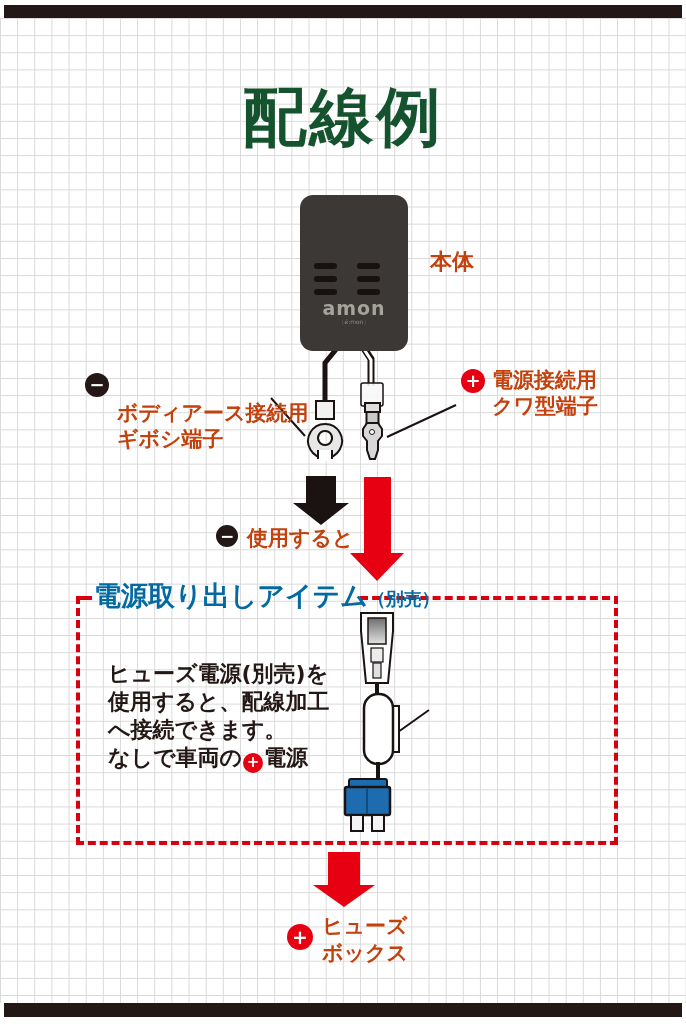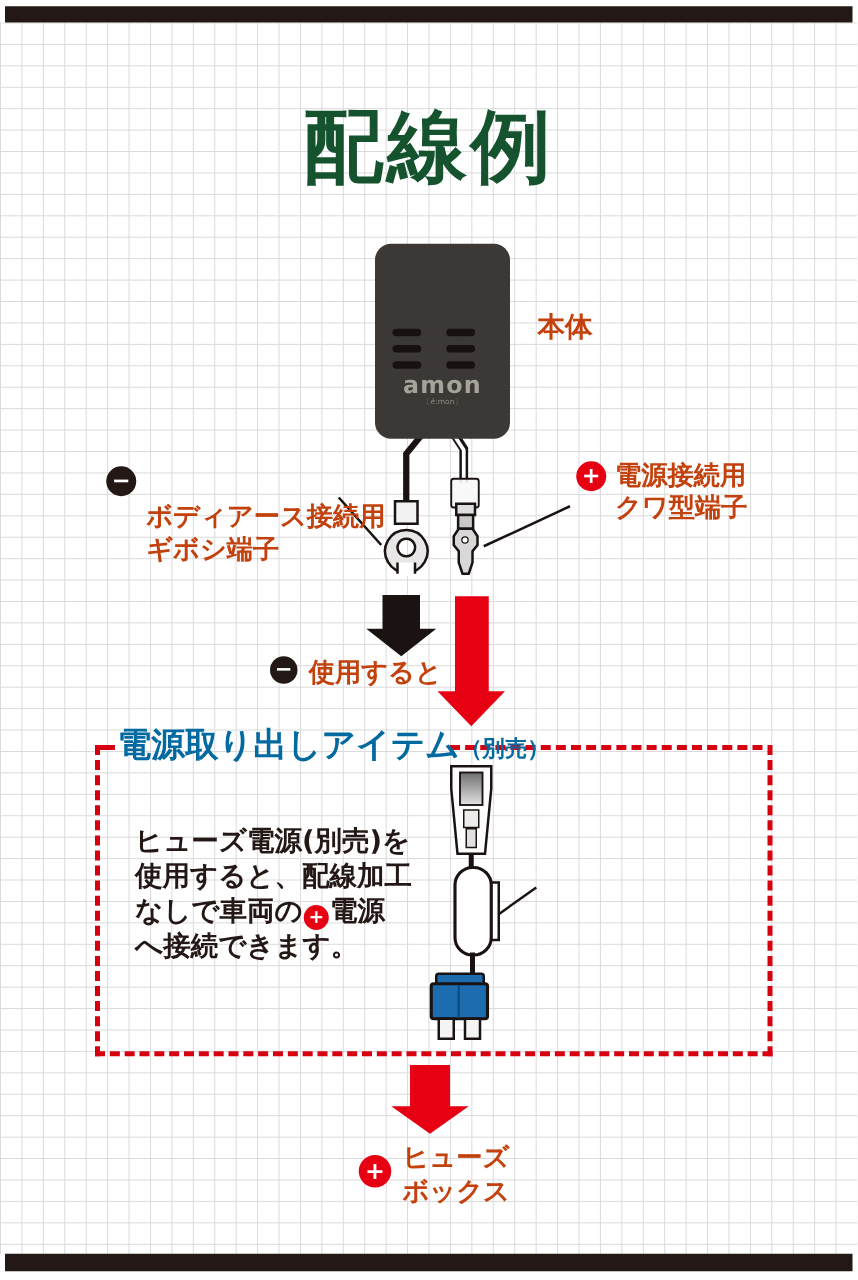--- a/index.html
+++ b/index.html
@@ -200,24 +200,24 @@
   <div class="dash-box"></div>
   <div class="dash-top seg1"></div>
   <div class="dash-top seg2"></div>
   <div class="box-title">
     <span>電源取り出しアイテム</span><span class="box-title-note">（別売）</span>
   </div>
 
   <div class="box-desc">
     <div>ヒューズ電源(別売)を</div>
     <div>使用すると、配線加工</div>
+    <div>へ接続できます。</div>
     <div>
       <span>なしで車両の</span><span class="inline-icon">+</span><span>電源</span>
     </div>
-    <div>へ接続できます。</div>
   </div>
 
 
   <span class="circle-icon plus-bg ic-fusebox">+</span>
   <div class="lbl lbl-fusebox">
     <div>ヒューズ</div>
     <div>ボックス</div>
   </div>
 
 </div>

